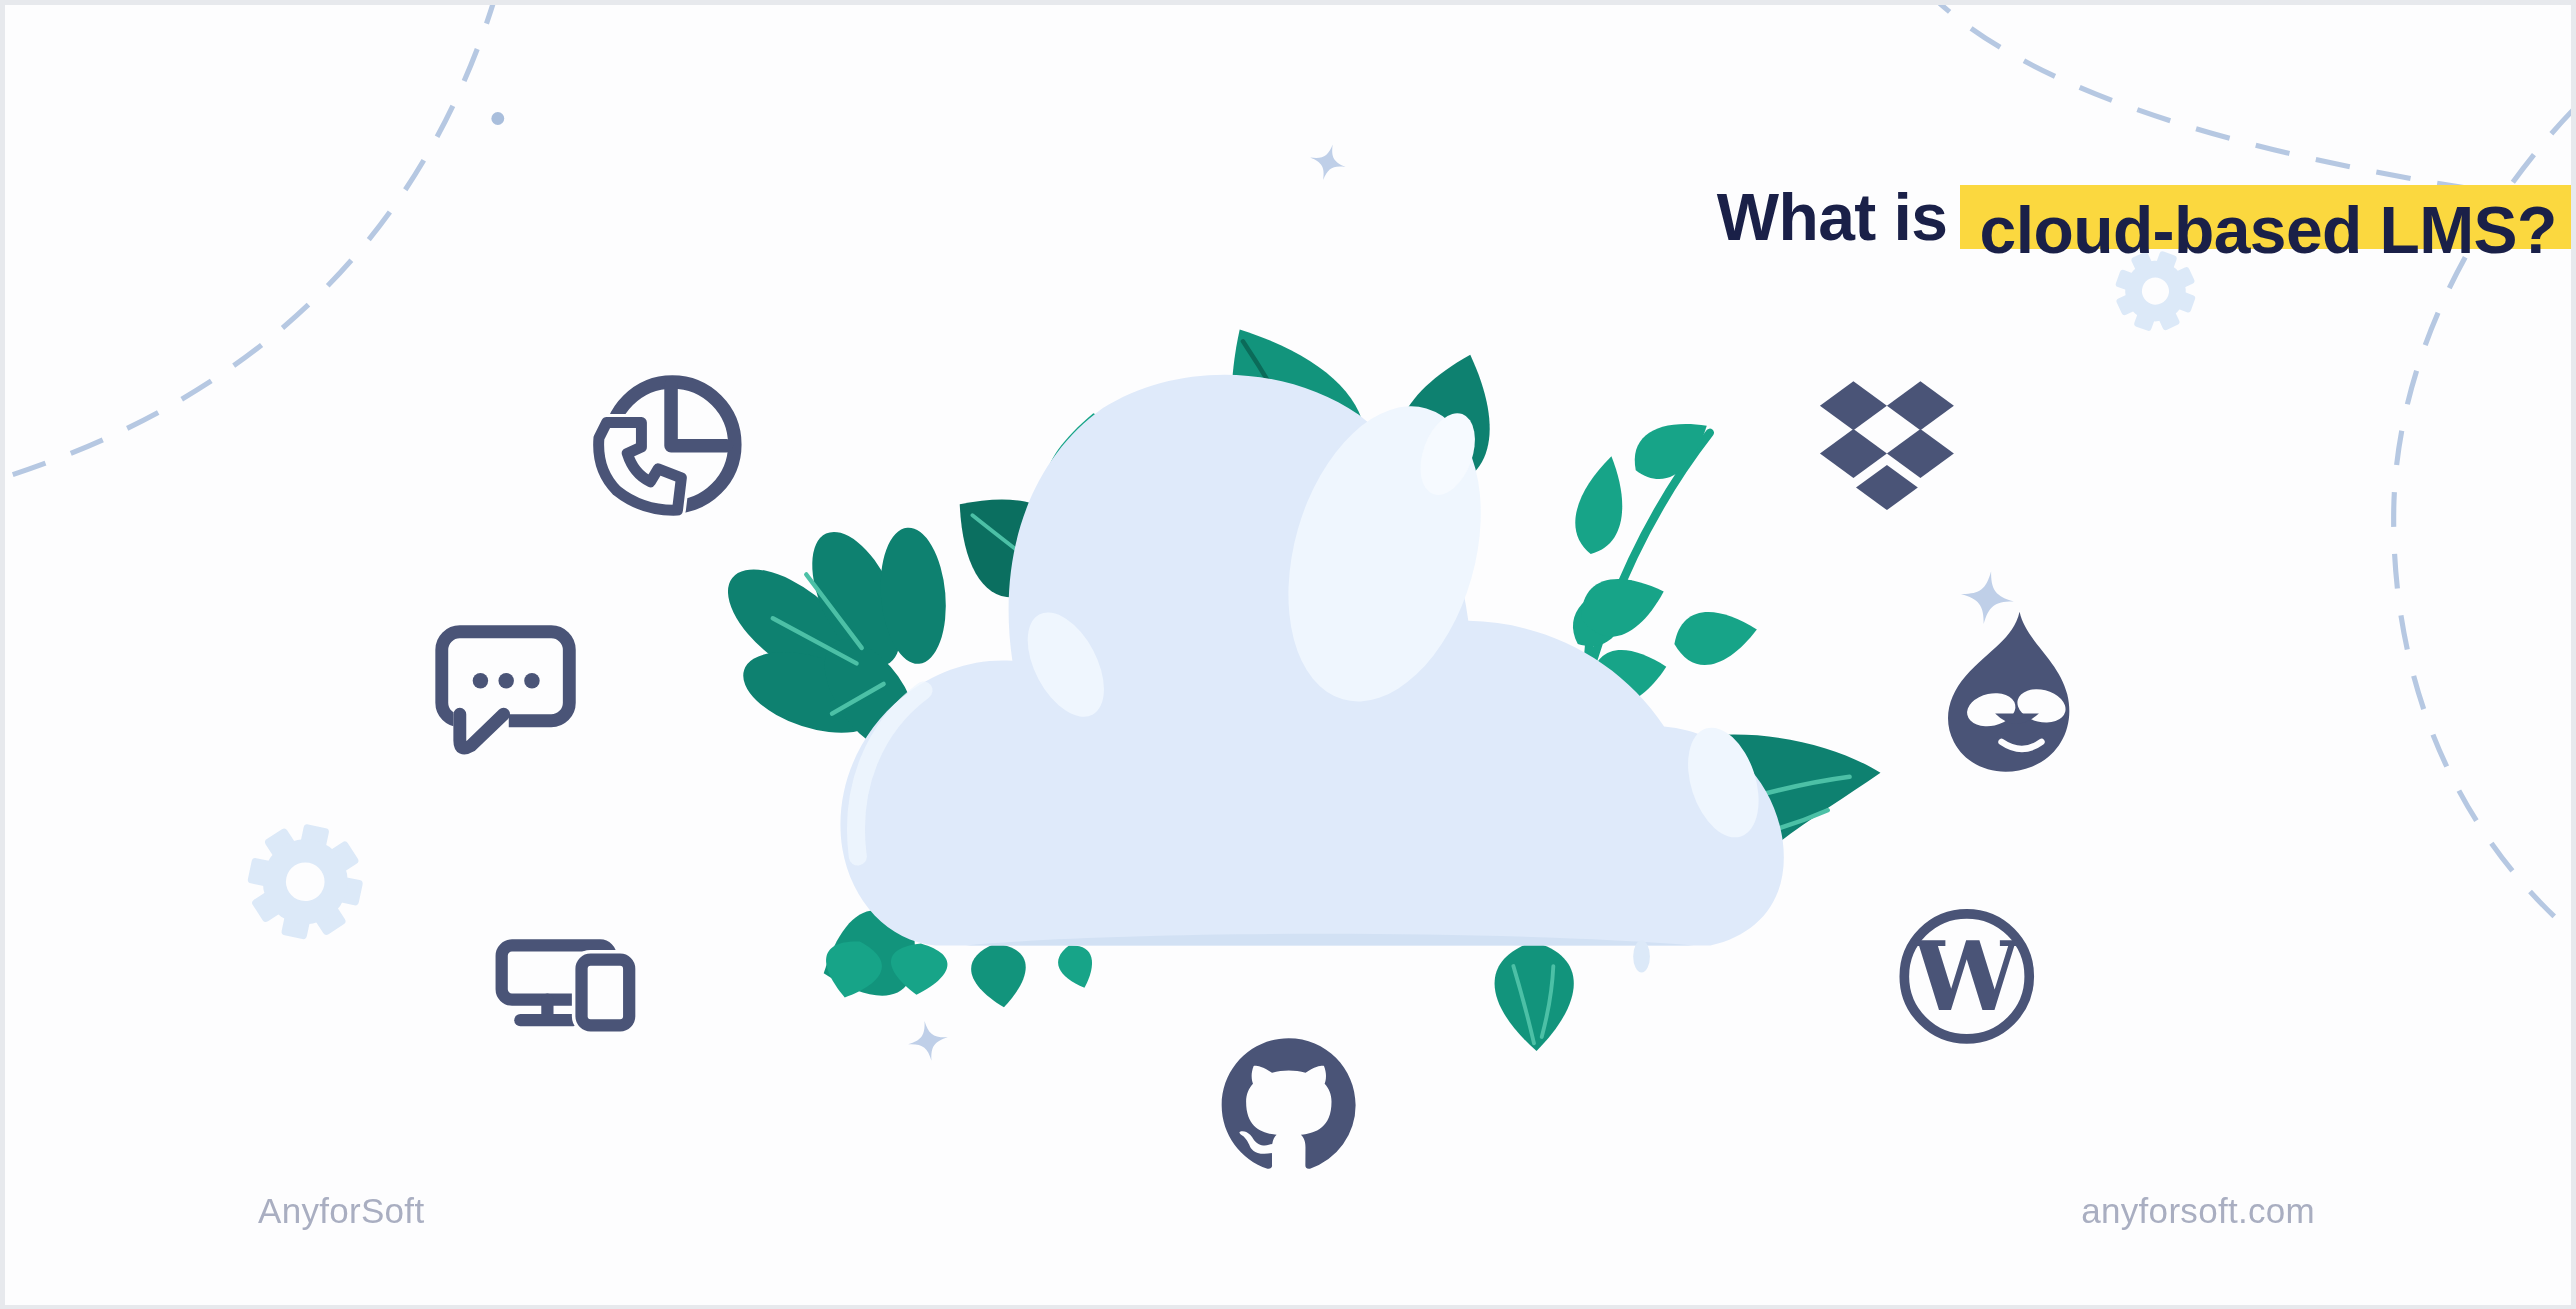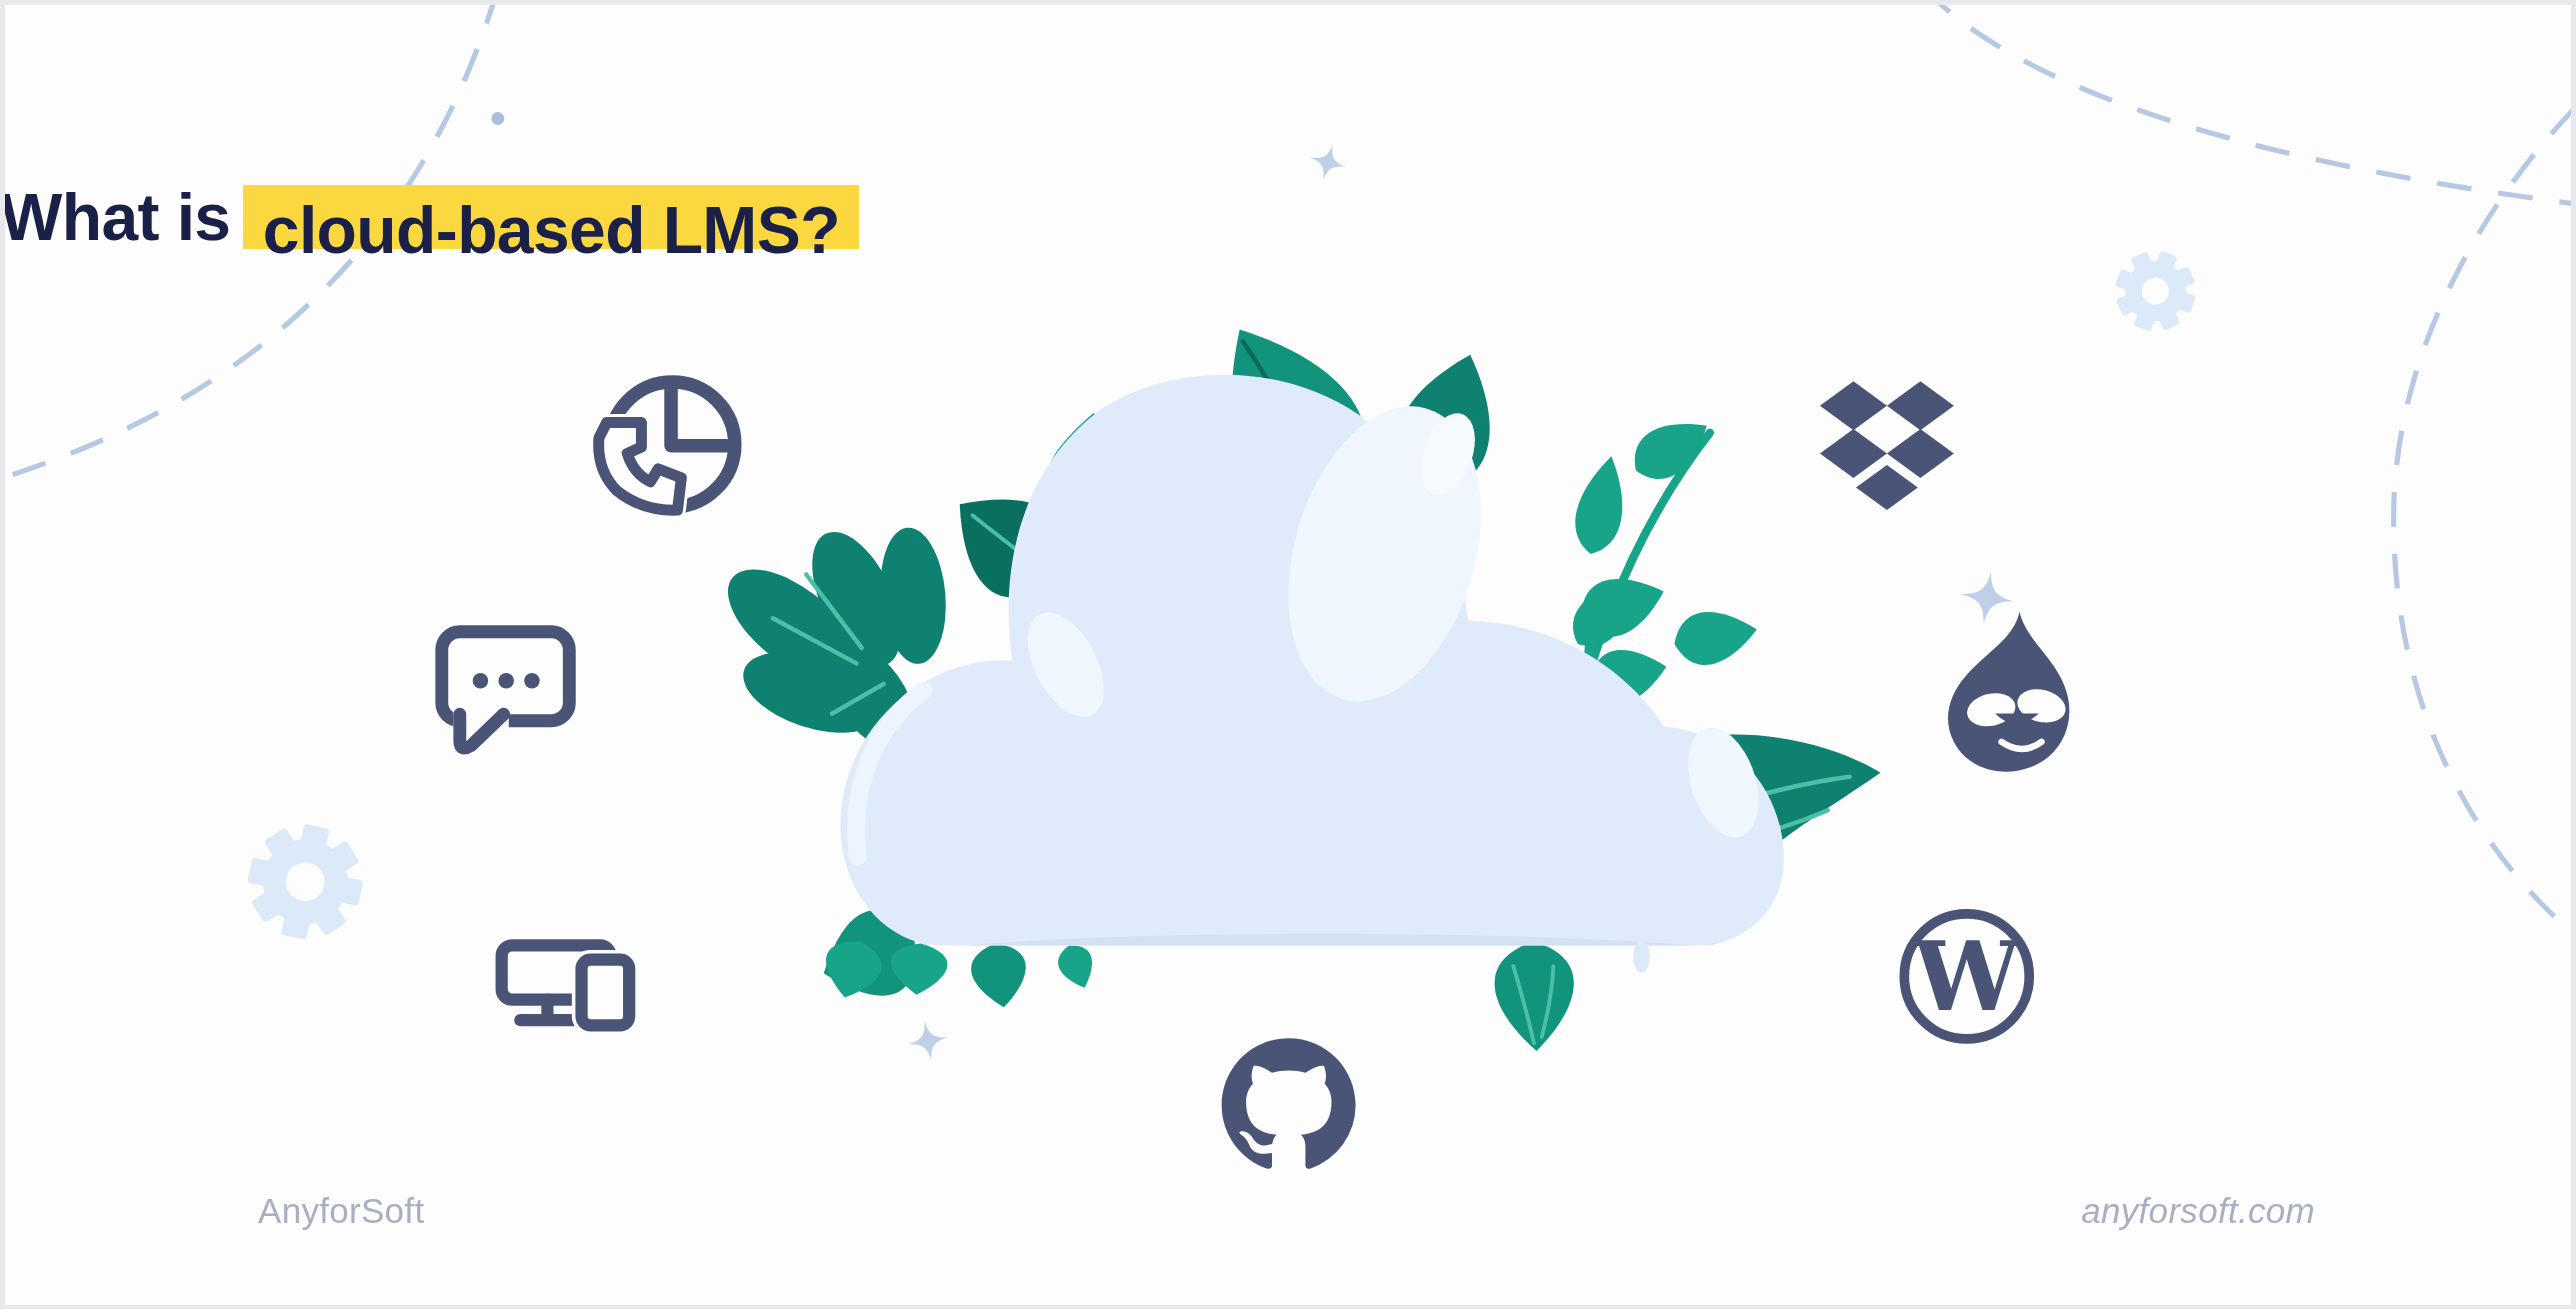--- a/index.html
+++ b/index.html
@@ -5,34 +5,34 @@
   html,body{margin:0;padding:0;background:#fff;}
   .stage{
     position:relative;width:2576px;height:1310px;overflow:hidden;
     background:var(--bg,#FDFDFE);
     font-family:"Liberation Sans",sans-serif;
   }
   .frame{position:absolute;inset:0;border:5.8px solid var(--frame,#E7E9ED);pointer-events:none;z-index:40;}
   .scene{position:absolute;inset:0;width:100%;height:100%;z-index:1;}
   .title{
     position:absolute;top:171px;left:0;right:0;height:91px;
-    display:flex;justify-content:flex-start;align-items:center;gap:13px;
+    display:flex;justify-content:flex-end;align-items:center;gap:13px;
     z-index:20;font-weight:800;font-size:66px;letter-spacing:-0.6px;
     color:var(--navy,#1A2048);
   }
   .title .hl{
     background:var(--yellow,#FBD83F);
     padding:0 19.3px;height:64px;line-height:91px;display:inline-block;
   }
   .footer-text{
     position:absolute;z-index:20;font-size:35px;font-weight:500;
     color:var(--muted,#A9AEC1);letter-spacing:0.3px;text-align:center;
   }
   .brand{left:258px;top:1191px;}
-  .site{right:261px;top:1191px;font-style:italic;}
+  .site{right:261px;top:1191px;}
 </style>
 </head>
 <body>
 
 <div class="stage">
 
   <svg class="scene" viewBox="0 0 4000 2034" preserveAspectRatio="none">
     <defs>
       <path id="leaf" d="M0,-100 C36,-58 42,-16 0,0 C-42,-16 -36,-58 0,-100 Z"></path>
       <path id="spark" d="M0,-46 C4,-14 14,-4 46,0 C14,4 4,14 0,46 C-4,14 -14,4 -46,0 C-14,-4 -4,-14 0,-46 Z"></path>

